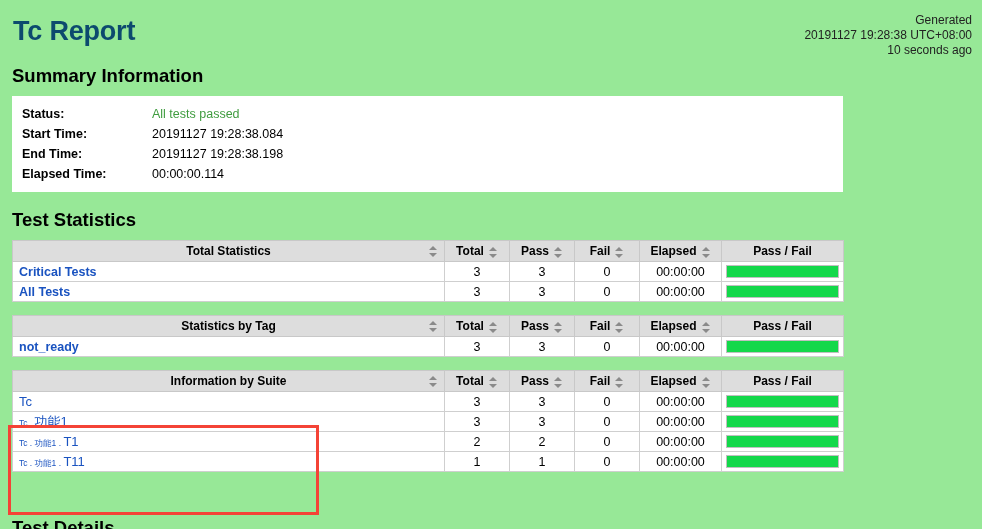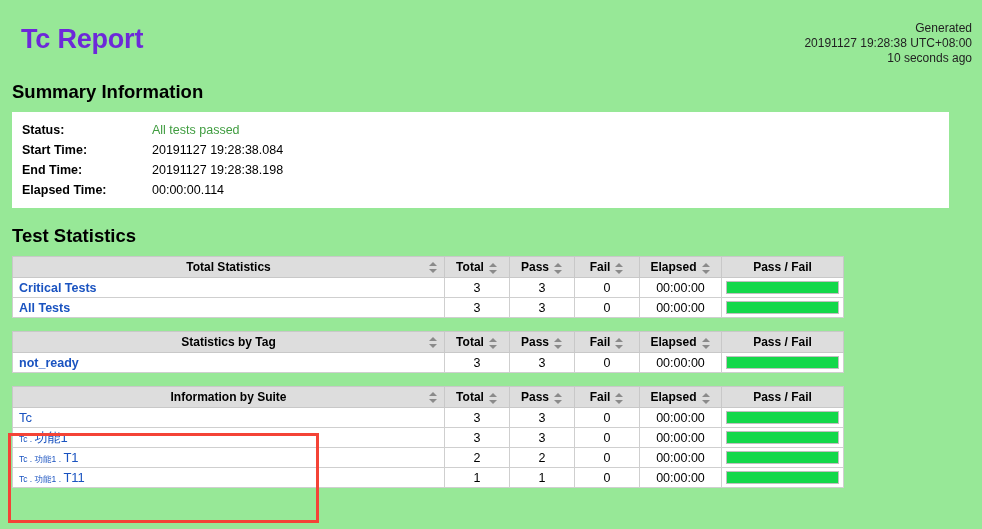--- a/index.html
+++ b/index.html
@@ -20,44 +20,44 @@
   .generated {
     position: absolute;
     right: 10px;
     top: 12px;
     text-align: right;
     font-size: 12px;
     line-height: 15px;
     color: #222;
   }
   h1.report-title {
-    margin: 9px;
+    margin: 1px;
     padding: 15px 0 0 12px;
     font-size: 27px;
     font-weight: bold;
     letter-spacing: -0.2px;
-    color: #6d28d9;
+    color: #0c4a6e;
   }
   h2.section-title {
     margin: 0;
     padding: 17px 0 9px 12px;
     font-size: 18.5px;
     font-weight: bold;
     color: #000;
   }
   h2.section-title.cut {
     position: absolute;
     left: 0; top: 516px;
     padding-top: 0;
   }
 
   
   .summary-wrap {
     margin: 0 0 0 12px;
-    width: 937px;
+    width: 831px;
     background: #fff;
     padding: 8px 12px 8px 0;
   }
   table.summary {
     border-collapse: collapse;
     width: 100%;
   }
   table.summary td {
     padding: 1px 0 1px 0;
     font-size: 12.5px;

